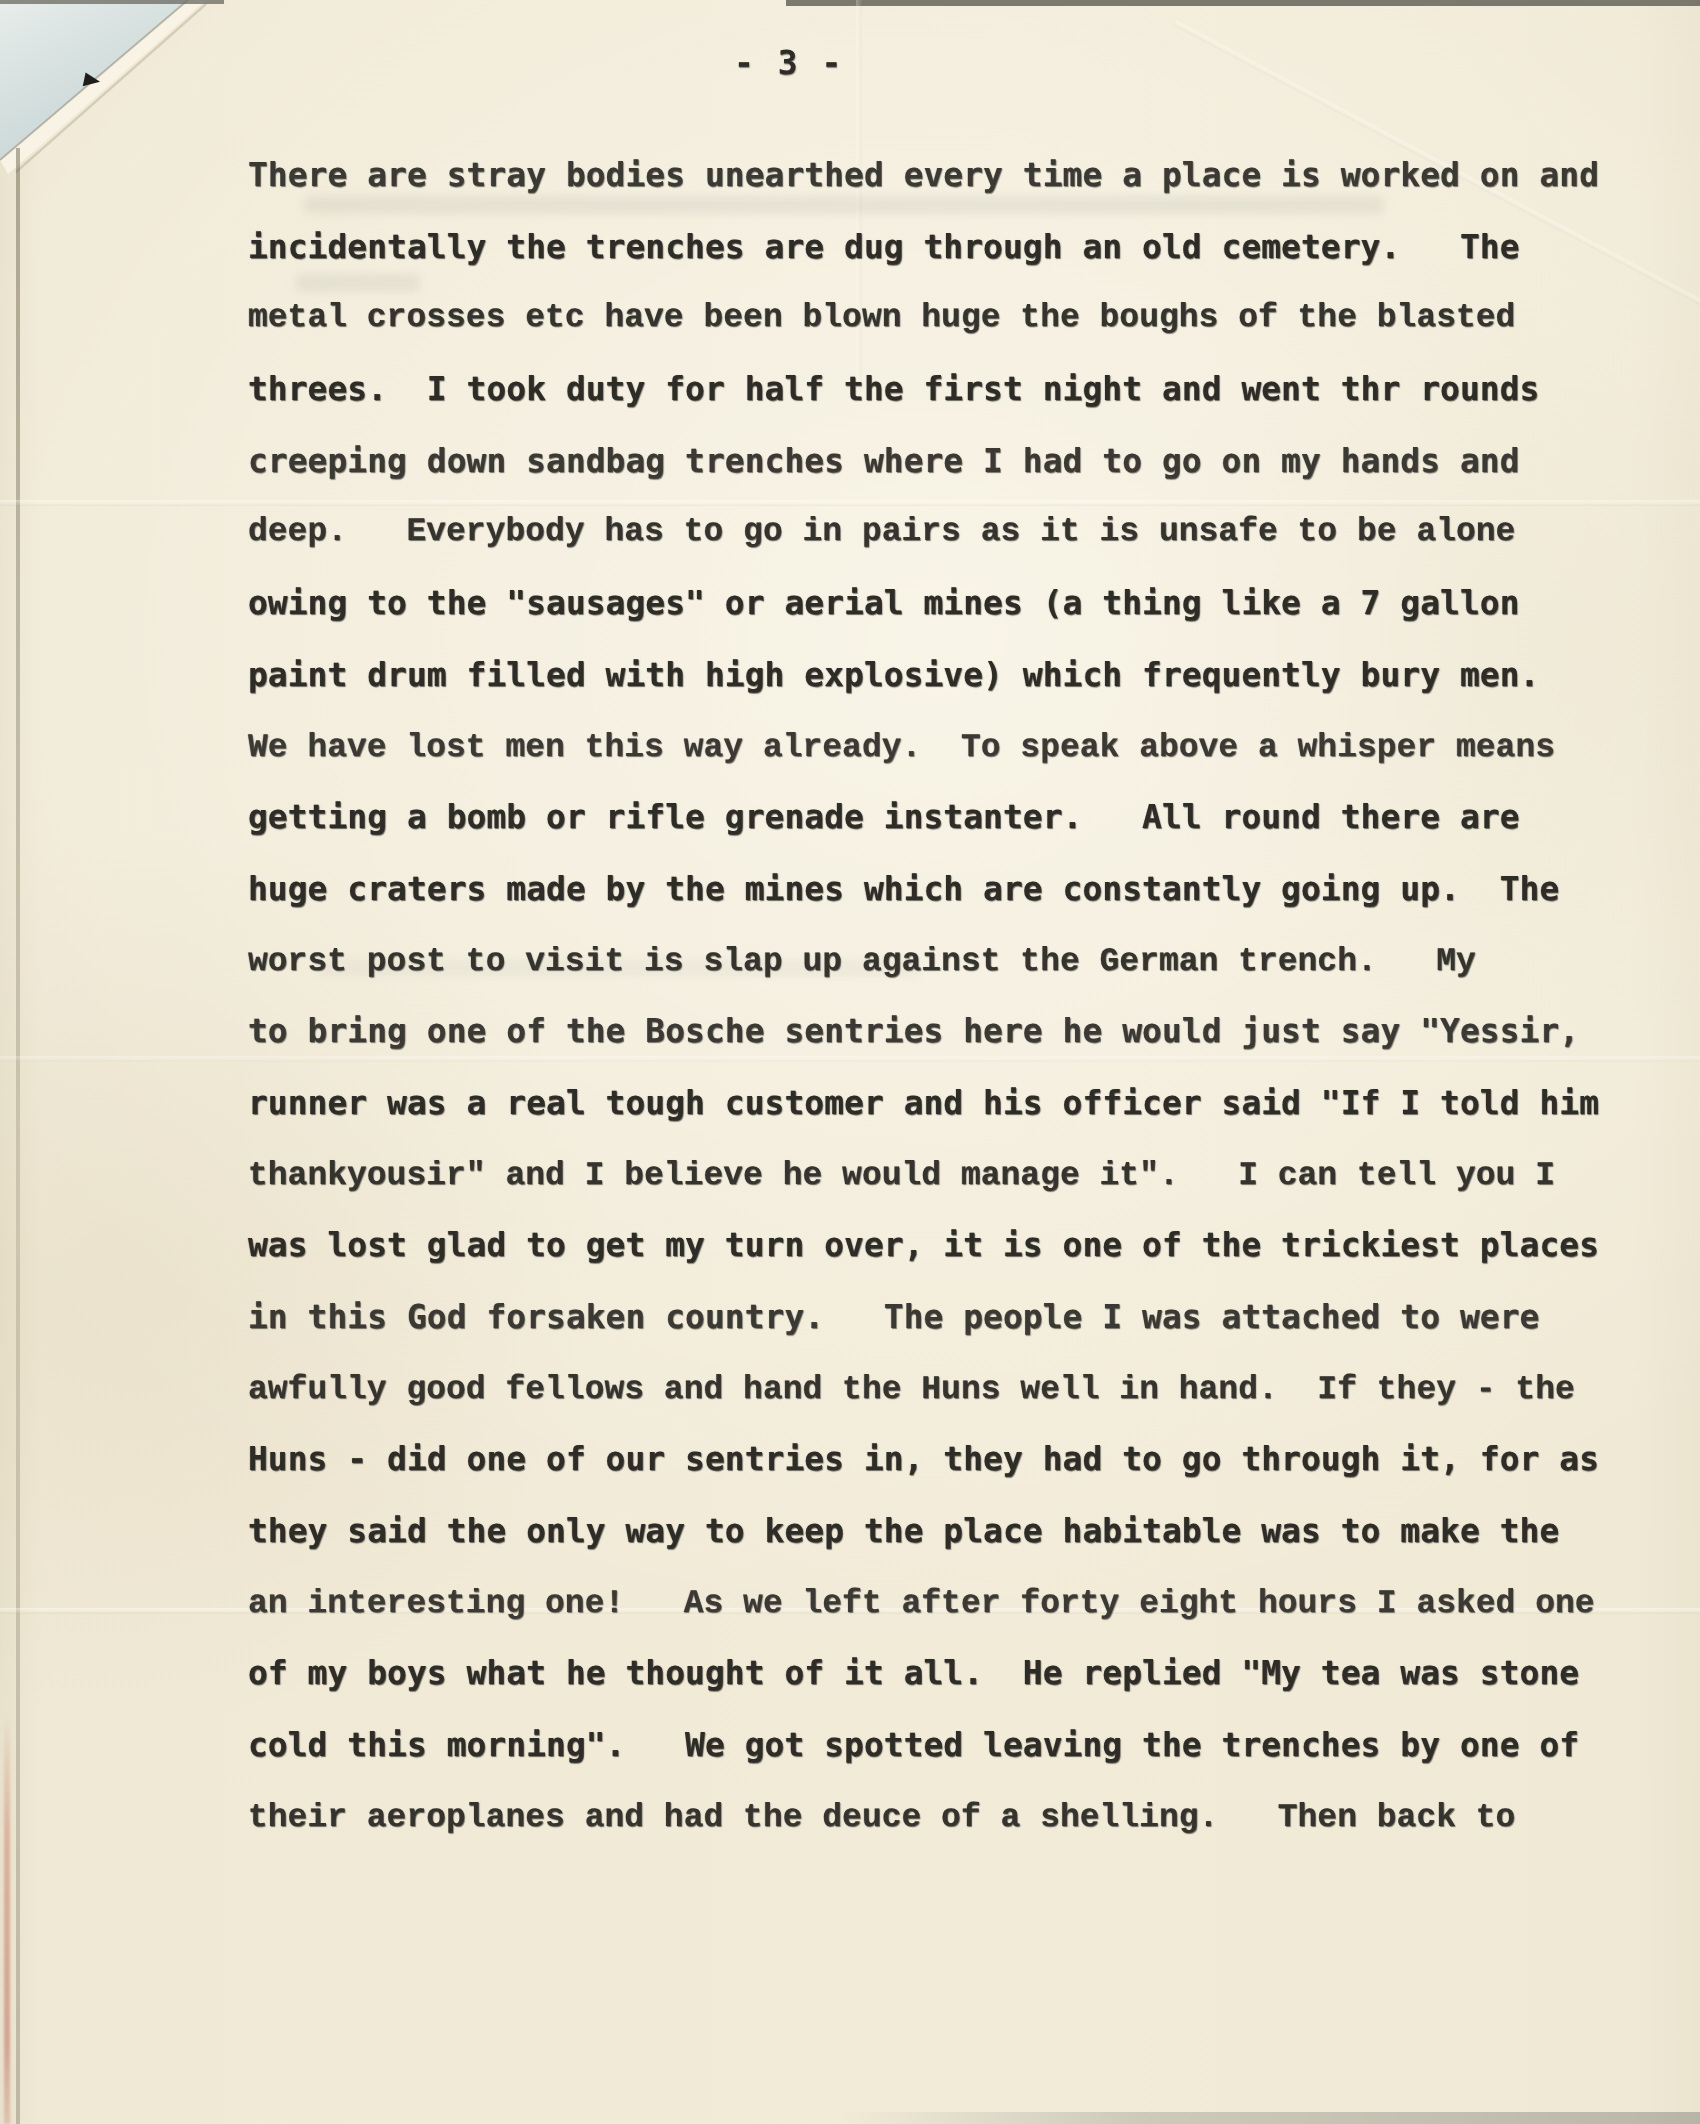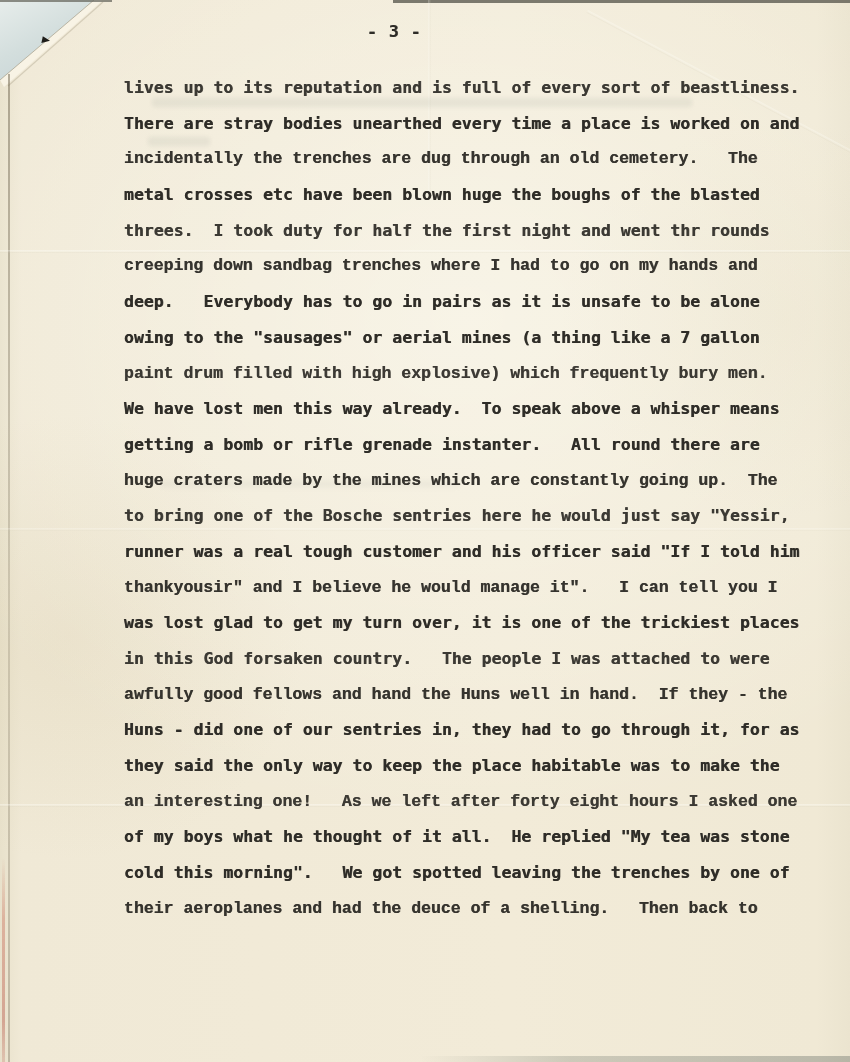--- a/index.html
+++ b/index.html
@@ -127,32 +127,32 @@
   <div class="crease diag"></div>
   <div class="crease vert"></div>
 
   <div class="smudge s1"></div>
   <div class="smudge s2"></div>
   <div class="smudge s3"></div>
 
   <div class="page-number">- 3 -</div>
 
   <div class="typed-lines">
-      <div class="typed-line">lives up to its reputation and is full of every sort of beastliness.</div>
       <div class="typed-line">There are stray bodies unearthed every time a place is worked on and</div>
       <div class="typed-line">incidentally the trenches are dug through an old cemetery.   The</div>
       <div class="typed-line">metal crosses etc have been blown huge the boughs of the blasted</div>
       <div class="typed-line">threes.  I took duty for half the first night and went thr rounds</div>
       <div class="typed-line">creeping down sandbag trenches where I had to go on my hands and</div>
       <div class="typed-line">deep.   Everybody has to go in pairs as it is unsafe to be alone</div>
       <div class="typed-line">owing to the "sausages" or aerial mines (a thing like a 7 gallon</div>
       <div class="typed-line">paint drum filled with high explosive) which frequently bury men.</div>
       <div class="typed-line">We have lost men this way already.  To speak above a whisper means</div>
       <div class="typed-line">getting a bomb or rifle grenade instanter.   All round there are</div>
       <div class="typed-line">huge craters made by the mines which are constantly going up.  The</div>
+      <div class="typed-line">worst post to visit is slap up against the German trench.   My</div>
       <div class="typed-line">to bring one of the Bosche sentries here he would just say "Yessir,</div>
       <div class="typed-line">runner was a real tough customer and his officer said "If I told him</div>
       <div class="typed-line">thankyousir" and I believe he would manage it".   I can tell you I</div>
       <div class="typed-line">was lost glad to get my turn over, it is one of the trickiest places</div>
       <div class="typed-line">in this God forsaken country.   The people I was attached to were</div>
       <div class="typed-line">awfully good fellows and hand the Huns well in hand.  If they - the</div>
       <div class="typed-line">Huns - did one of our sentries in, they had to go through it, for as</div>
       <div class="typed-line">they said the only way to keep the place habitable was to make the</div>
       <div class="typed-line">an interesting one!   As we left after forty eight hours I asked one</div>
       <div class="typed-line">of my boys what he thought of it all.  He replied "My tea was stone</div>

